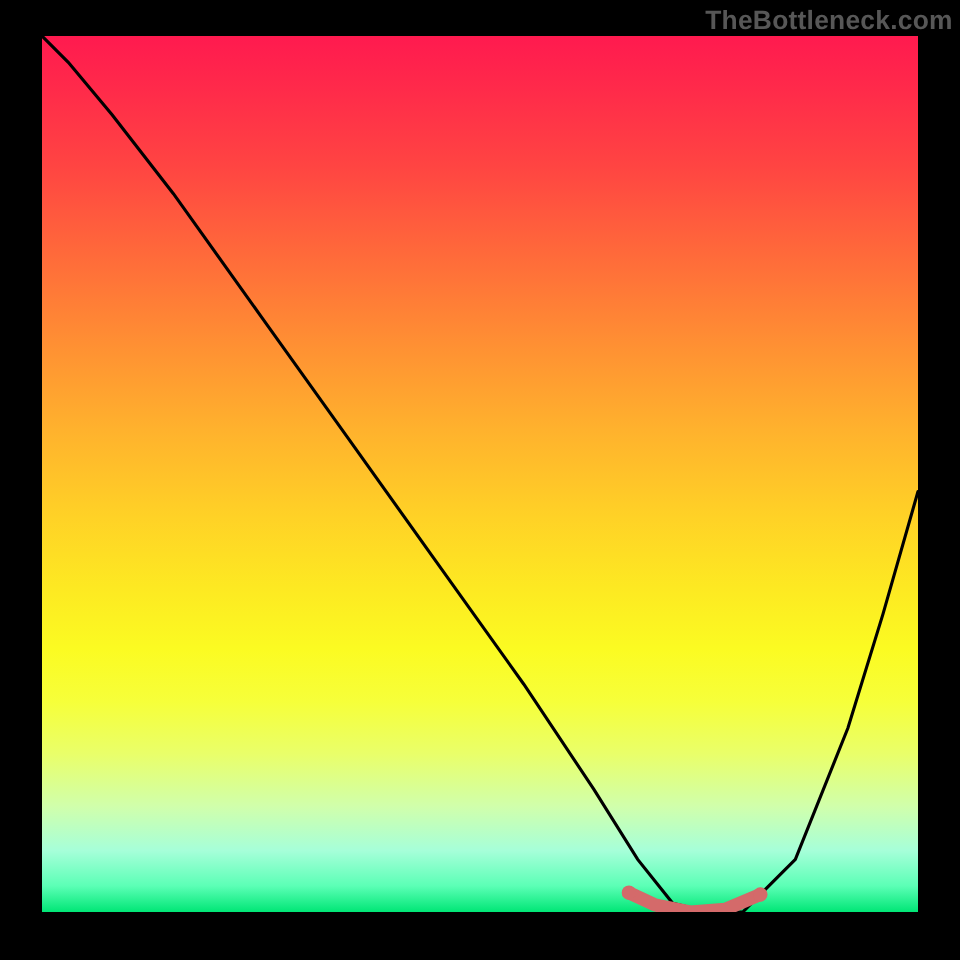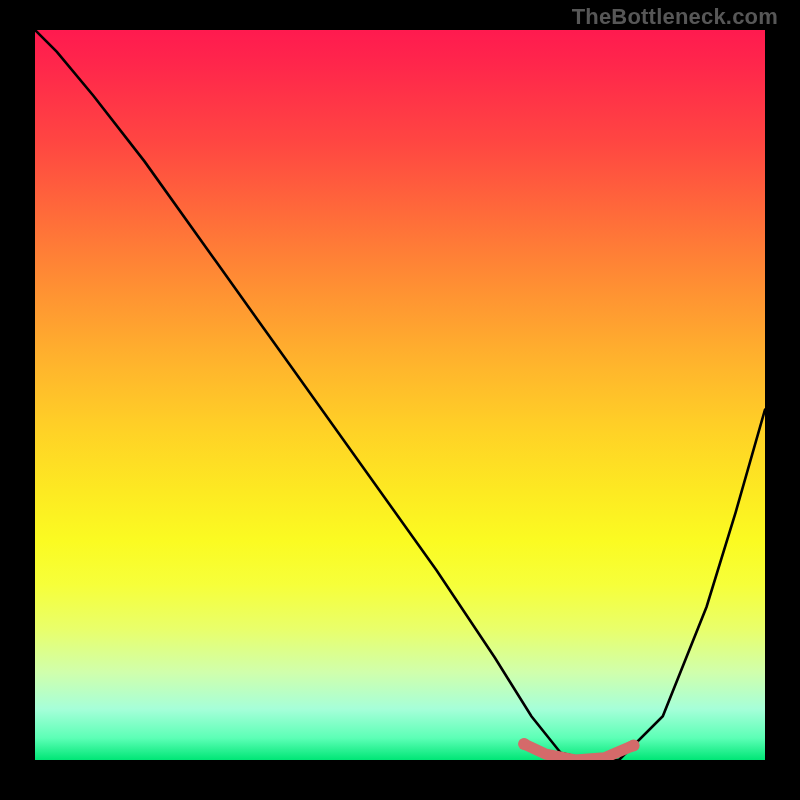--- a/index.html
+++ b/index.html
@@ -13,21 +13,21 @@
   }
   .frame {
     position: relative;
     width: 800px;
     height: 800px;
     background: #000;
   }
   .watermark {
     position: absolute;
     top: 4px;
-    right: 22px;
+    right: 6px;
     color: #575757;
     font-size: 22px;
     font-weight: 600;
     z-index: 10;
     letter-spacing: 0.2px;
   }
   .plot-area {
     position: absolute;
     left: 35px;
     top: 30px;

